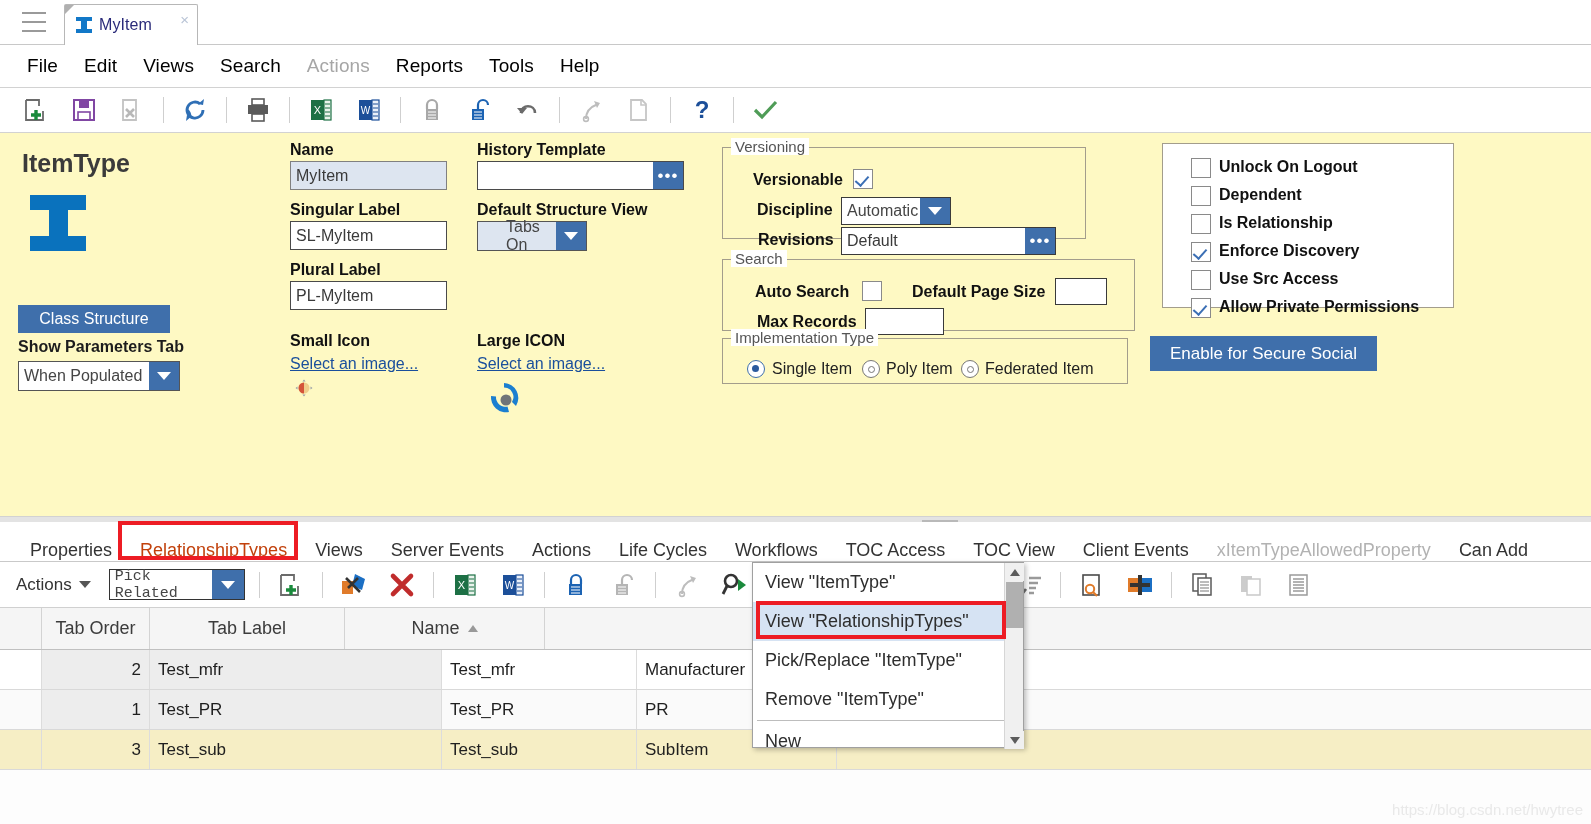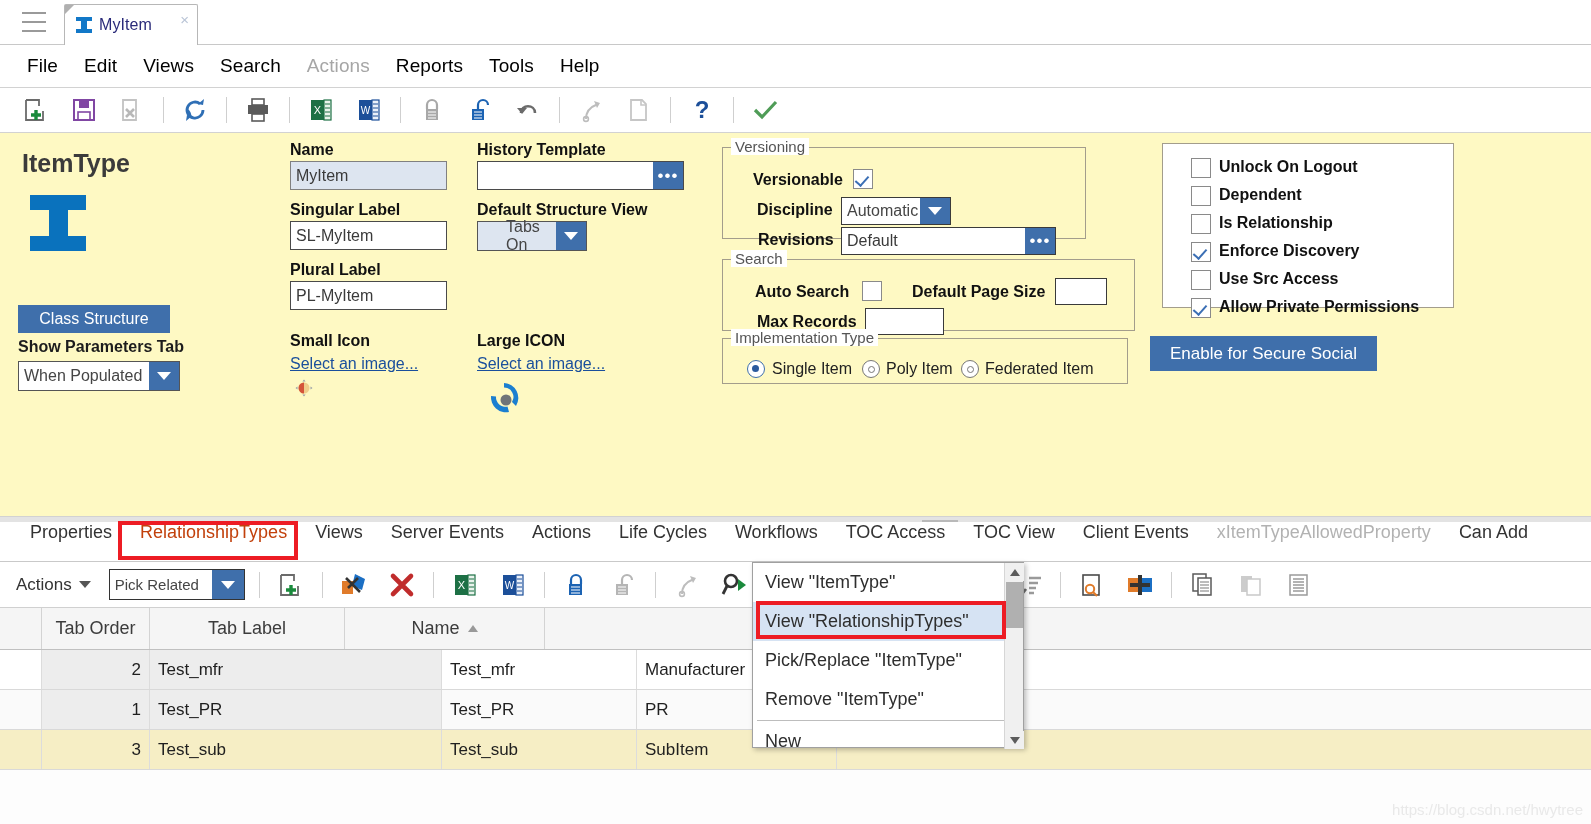--- a/index.html
+++ b/index.html
@@ -213,21 +213,21 @@
     background: #e3e3e3; border-top: 1px solid #d2d2d2;
   }
   .splitter .grip {
     position: absolute; left: 922px; top: 3px; width: 36px; height: 2px; background: #b9b9b9;
   }
 
   
   .lower-tabs {
     position: absolute; left: 0; top: 522px; width: 1591px; height: 40px;
     background: #ffffff; border-bottom: 1px solid #c9c9c9;
-    display: flex; align-items: flex-start; padding-left: 16px;
+    display: flex; align-items: flex-end; padding-left: 16px;
   }
   .ltab { font-size: 18px; color: #333; padding: 0 14px; cursor: pointer; white-space: nowrap; }
   .ltab.active { color: #c2410c; }
   .ltab.dim { color: #b2b2b2; }
   .redbox {
     position: absolute; left: 118px; top: 521px; width: 180px; height: 39px;
     border: 4px solid #ed1c24; pointer-events: none;
   }
 
   
@@ -577,21 +577,21 @@
     <div class="ltab">Can Add</div>
   </div>
   <div class="redbox"></div>
 
   <div class="subtoolbar">
     <div class="actions-menu">
       <span>Actions</span>
       <span class="caret-down"></span>
     </div>
     <div class="pick-combo">
-      <div class="combo-text" style="font-size:15px;">Pick Related</div>
+      <div class="combo-text" style="font-size:15px;font-family:Liberation Mono, monospace;">Pick Related</div>
       <div class="combo-arrow" style="width:32px;"></div>
     </div>
 
     <div class="tb-sep" style="margin-left:14px;"></div>
     <div class="tb-btn">
       <svg width="26" height="26" viewBox="0 0 26 26">
         <path d="M3 3 h13 v6 M3 3 v20 h17 v-9" fill="none" stroke="#6b6b6b" stroke-width="1.8"></path>
         <path d="M13 13 v10 M8 18 h10" stroke="#1a8a3c" stroke-width="3.4"></path>
       </svg>
     </div>

